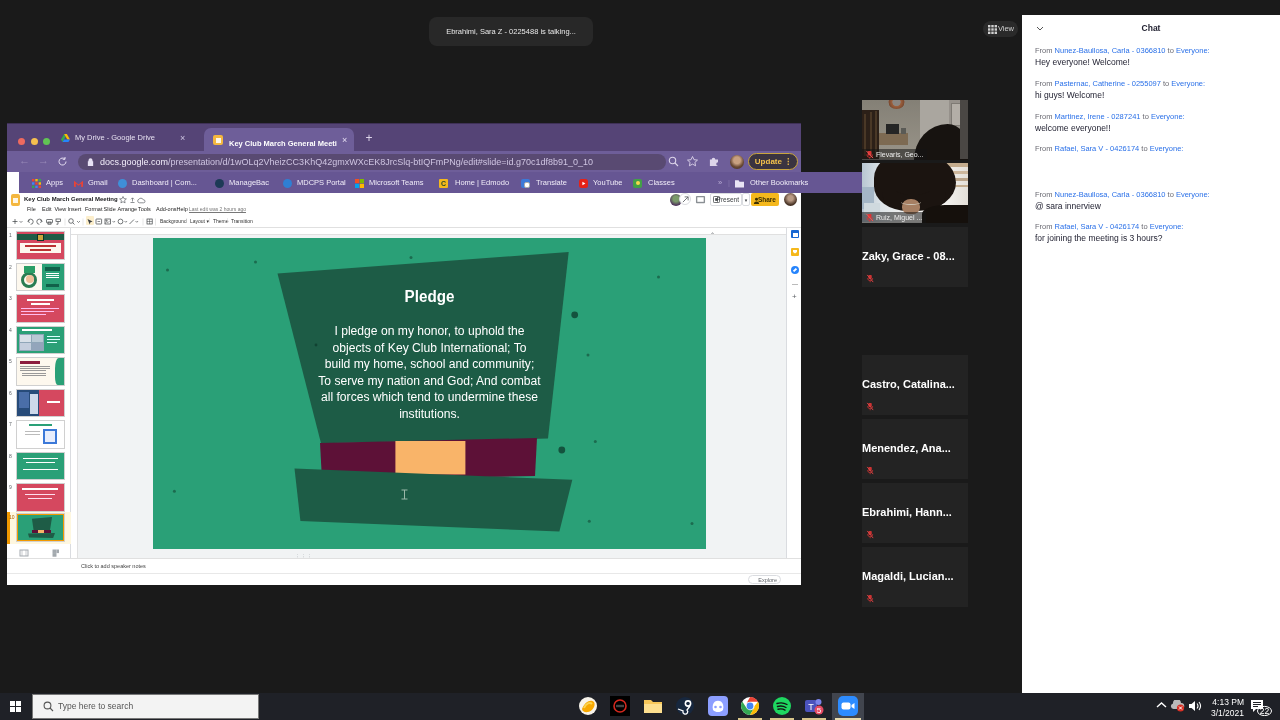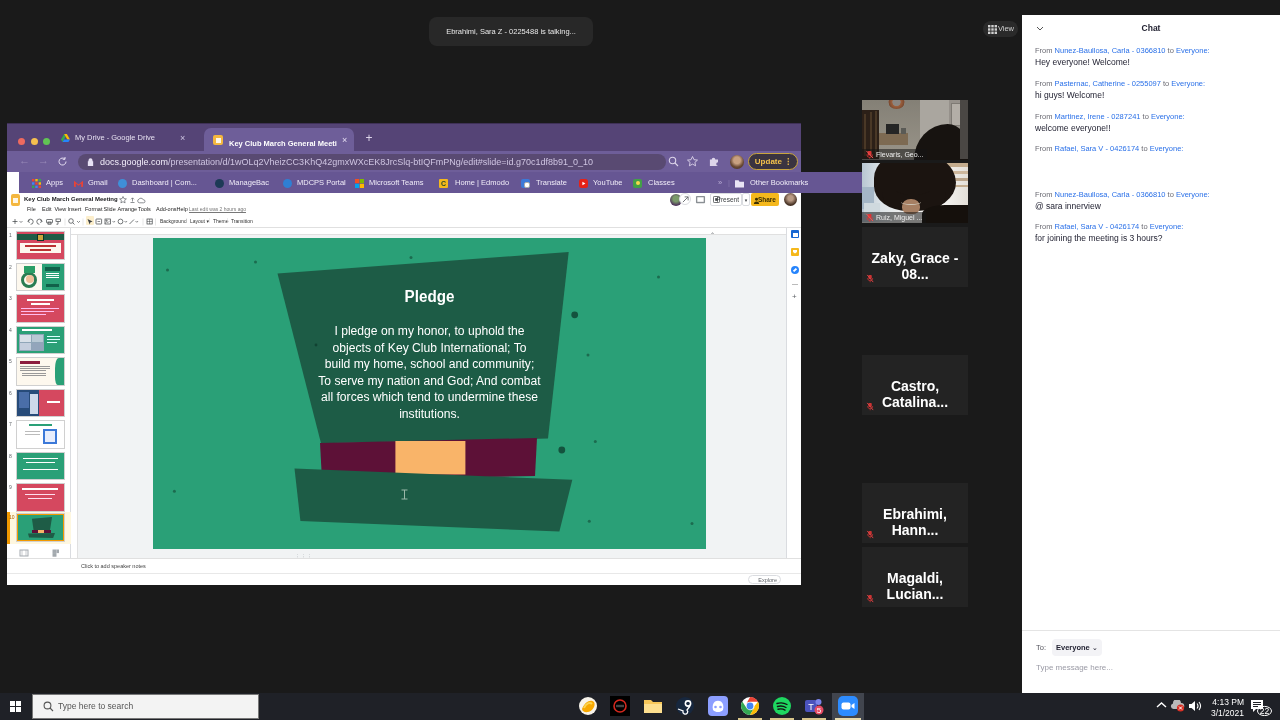--- a/index.html
+++ b/index.html
@@ -61,21 +61,21 @@
 #canvas{left:64px;top:0;width:715px;height:330px;background:#f1f3f4;}
 #ruler{left:0;top:0;width:715px;height:7px;background:#fff;border-bottom:1px solid #e0e0e0;}
 #slide{left:146px;top:10px;width:553px;height:311px;background:#2aa077;}
 #siderail{left:779px;top:0;width:15px;height:330px;background:#fff;border-left:1px solid #dadce0;}
 #notes{left:0;top:365px;width:794px;height:15px;background:#fff;border-top:1px solid #e0e0e0;font-size:5.5px;color:#444;}
 #statusb{left:0;top:380px;width:794px;height:12px;background:#fff;border-top:1px solid #e8e8e8;}
 #explore{position:absolute;left:741px;top:1px;width:33px;height:9px;border:1px solid #dadce0;border-radius:5px;font-size:5.5px;color:#5f6368;line-height:8px;text-align:right;padding-right:3px;}
 
 #vstrip{left:862px;top:85px;width:106px;height:522px;}
 .vtile{position:absolute;left:0;width:106px;height:60px;background:#232323;}
-.vname{position:absolute;width:106px;top:22.5px;text-align:center;color:#fff;font-size:14px;font-weight:bold;}
+.vname{position:absolute;width:106px;top:22.5px;text-align:left;color:#fff;font-size:11px;font-weight:bold;}
 .vmic{position:absolute;left:4px;bottom:4px;width:8px;height:9px;}
 .vlabel{position:absolute;left:0;bottom:0;height:11px;background:rgba(20,20,20,.55);color:#eee;font-size:7px;line-height:11px;padding:0 4px 0 14px;}
 .vlabel .vmic2{position:absolute;left:3px;top:1px;}
 
 #chat{left:1022px;top:15px;width:258px;height:678px;background:#fff;}
 #chat .hdr{position:absolute;left:0;top:8px;width:258px;text-align:center;font-size:8.5px;font-weight:bold;color:#232333;}
 .cmsg{position:absolute;left:13px;width:212px;font-size:7.5px;}
 .cfrom{color:#6a6a72;}
 .cblue{color:#2a70e8;}
 .cbody{color:#232333;font-size:8.5px;line-height:12.5px;margin-top:1px;}
@@ -507,20 +507,28 @@
           </svg>
         </div>
       <div class="vtile" style="top:255px">
           <div class="vname">Castro, Catalina...</div>
           <svg class="vmic" viewBox="0 0 10 11">
             <path d="M4 1.2h2.2a1 1 0 011 1V5a1 1 0 01-1 1H4a1 1 0 01-1-1V2.2a1 1 0 011-1z" fill="#c33"></path>
             <path d="M2 5a3.2 3.2 0 006.4 0M5.2 8.2v2" stroke="#c33" stroke-width="1" fill="none"></path>
             <path d="M1.5 1l7.5 9" stroke="#d44" stroke-width="1.2"></path>
           </svg>
         </div>
+      <div class="vtile" style="top:319px">
+          <div class="vname">Menendez, Ana...</div>
+          <svg class="vmic" viewBox="0 0 10 11">
+            <path d="M4 1.2h2.2a1 1 0 011 1V5a1 1 0 01-1 1H4a1 1 0 01-1-1V2.2a1 1 0 011-1z" fill="#c33"></path>
+            <path d="M2 5a3.2 3.2 0 006.4 0M5.2 8.2v2" stroke="#c33" stroke-width="1" fill="none"></path>
+            <path d="M1.5 1l7.5 9" stroke="#d44" stroke-width="1.2"></path>
+          </svg>
+        </div>
       <div class="vtile" style="top:383px">
           <div class="vname">Ebrahimi, Hann...</div>
           <svg class="vmic" viewBox="0 0 10 11">
             <path d="M4 1.2h2.2a1 1 0 011 1V5a1 1 0 01-1 1H4a1 1 0 01-1-1V2.2a1 1 0 011-1z" fill="#c33"></path>
             <path d="M2 5a3.2 3.2 0 006.4 0M5.2 8.2v2" stroke="#c33" stroke-width="1" fill="none"></path>
             <path d="M1.5 1l7.5 9" stroke="#d44" stroke-width="1.2"></path>
           </svg>
         </div>
       <div class="vtile" style="top:447px">
           <div class="vname">Magaldi, Lucian...</div>
@@ -539,25 +547,20 @@
       </svg>
     <div class="hdr">Chat</div>
     <div id="cmsgs">
       <div class="cmsg" style="top:31px"><span class="cfrom">From </span><span class="cblue">Nunez-Baullosa, Carla - 0366810</span><span class="cfrom"> to </span><span class="cblue">Everyone:</span><div class="cbody">Hey everyone! Welcome!</div></div>
       <div class="cmsg" style="top:64px"><span class="cfrom">From </span><span class="cblue">Pasternac, Catherine - 0255097</span><span class="cfrom"> to </span><span class="cblue">Everyone:</span><div class="cbody">hi guys! Welcome!</div></div>
       <div class="cmsg" style="top:97px"><span class="cfrom">From </span><span class="cblue">Martinez, Irene - 0287241</span><span class="cfrom"> to </span><span class="cblue">Everyone:</span><div class="cbody">welcome everyone!!</div></div>
       <div class="cmsg" style="top:129px"><span class="cfrom">From </span><span class="cblue">Rafael, Sara V - 0426174</span><span class="cfrom"> to </span><span class="cblue">Everyone:</span></div>
       <div class="cmsg" style="top:175px"><span class="cfrom">From </span><span class="cblue">Nunez-Baullosa, Carla - 0366810</span><span class="cfrom"> to </span><span class="cblue">Everyone:</span><div class="cbody">@ sara innerview</div></div>
       <div class="cmsg" style="top:207px"><span class="cfrom">From </span><span class="cblue">Rafael, Sara V - 0426174</span><span class="cfrom"> to </span><span class="cblue">Everyone:</span><div class="cbody">for joining the meeting is 3 hours?</div></div>
     </div>
-    <div id="chatbot" class="abs">
-      <span style="position:absolute;left:14px;top:12px;font-size:7.5px;color:#55555e">To:</span>
-      <div id="tochip">Everyone <span style="font-weight:normal">⌄</span></div>
-      <div style="position:absolute;left:14px;top:32px;font-size:8px;color:#9a9aa5">Type message here...</div>
-    </div>
   </div>
 
   <div id="taskbar" class="abs">
     <svg id="startbtn" class="abs" viewBox="0 0 11 11">
         <g fill="#fff">
           <rect x="0" y="0" width="5" height="5"></rect>
           <rect x="6" y="0" width="5" height="5"></rect>
           <rect x="0" y="6" width="5" height="5"></rect>
           <rect x="6" y="6" width="5" height="5"></rect>
         </g>

